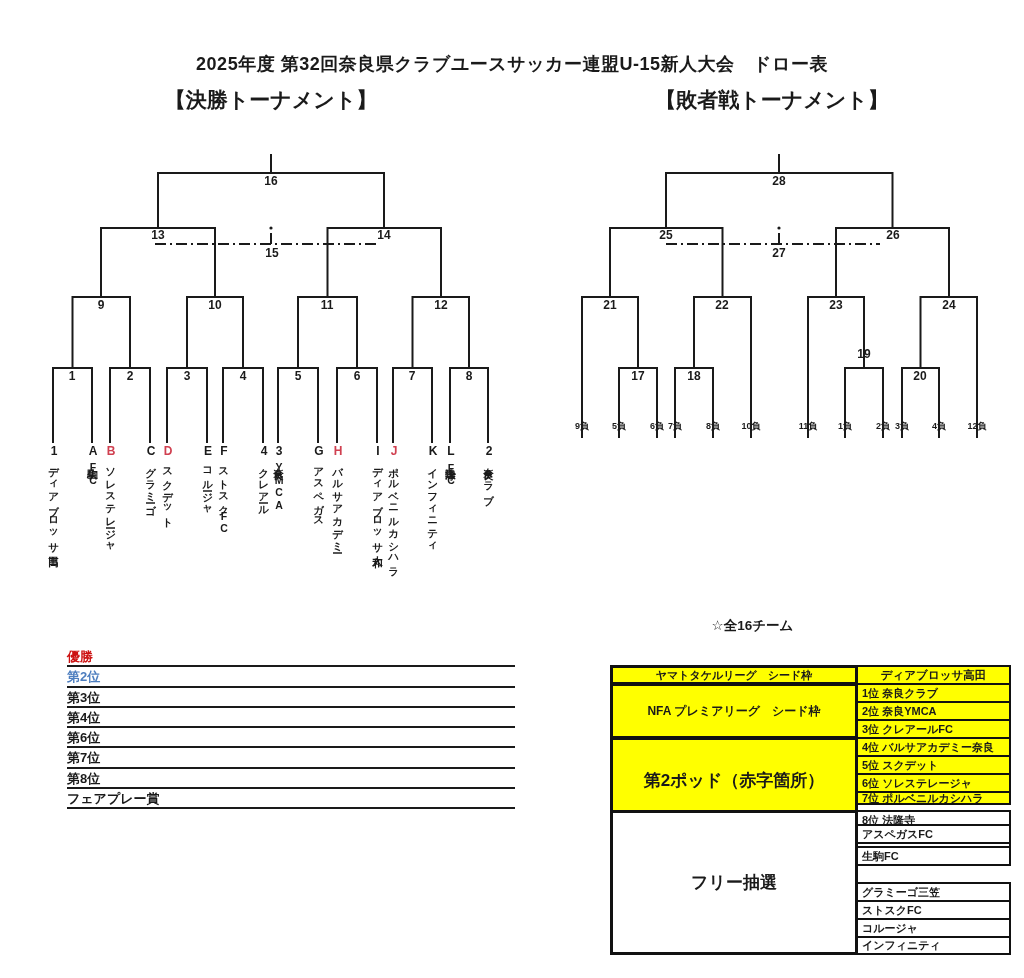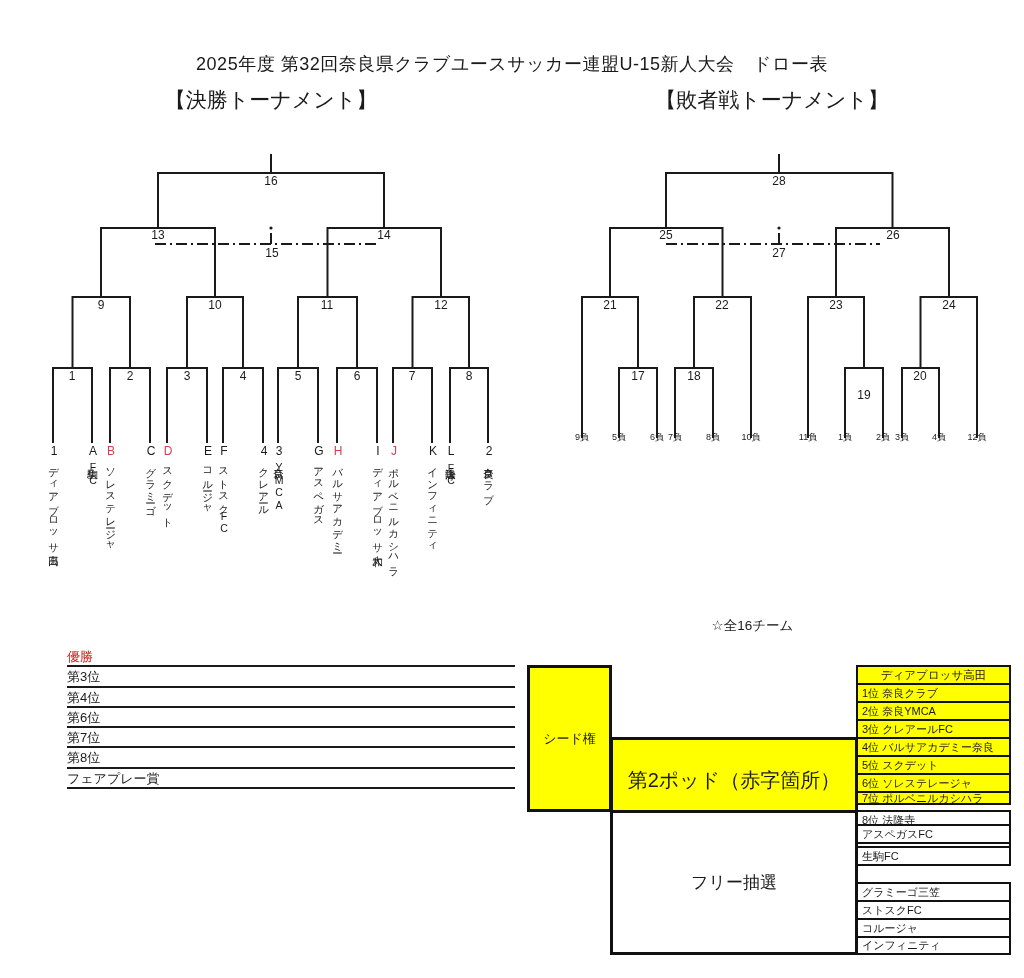--- a/index.html
+++ b/index.html
@@ -1,24 +1,24 @@
 <!DOCTYPE html>
 <html lang="ja"><head>
 <meta charset="utf-8">
 <style>
   html,body{margin:0;padding:0;background:#fff;}
   .canvas{
     position:relative;width:1024px;height:978px;background:#ffffff;overflow:hidden;
-    font-family:"Liberation Sans","DejaVu Sans",sans-serif;color:#1a1a1a;font-weight:normal;
+    font-family:"Liberation Sans","DejaVu Sans",sans-serif;color:#1a1a1a;font-weight:bold;
   }
   .title{position:absolute;top:52px;left:0;width:1024px;text-align:center;font-size:18px;letter-spacing:.5px;}
   .bheading{position:absolute;top:86px;transform:translateX(-50%);font-size:21px;white-space:nowrap;}
   svg.lines{position:absolute;left:0;top:0;}
   .mnum{position:absolute;transform:translateX(-50%);font-size:12px;line-height:13px;white-space:nowrap;}
-  .lnum{position:absolute;transform:translateX(-50%);font-size:9px;line-height:9px;white-space:nowrap;top:433px;}
+  .lnum{position:absolute;transform:translateX(-50%);font-size:9px;line-height:9px;white-space:nowrap;top:422px;}
   .leaf-team{
     position:absolute;top:444px;width:15px;
     writing-mode:vertical-rl;text-orientation:upright;
     font-size:10.5px;letter-spacing:.5px;line-height:15px;white-space:nowrap;
   }
   .leaf-team .seed{font-size:12px;letter-spacing:2px;}
   .leaf-team .tname{margin-block-start:1px;}
   .pod2{color:#d04050;}
   .red{color:#cc1111;}
   .blue{color:#4d7ebf;}
@@ -109,21 +109,21 @@
   <span class="mnum" style="left:779px;top:175px">28</span>
   <span class="mnum" style="left:666px;top:229px">25</span>
   <span class="mnum" style="left:893px;top:229px">26</span>
   <span class="mnum" style="left:779px;top:247px">27</span>
   <span class="mnum" style="left:610px;top:299px">21</span>
   <span class="mnum" style="left:722px;top:299px">22</span>
   <span class="mnum" style="left:836px;top:299px">23</span>
   <span class="mnum" style="left:949px;top:299px">24</span>
   <span class="mnum" style="left:638px;top:370px">17</span>
   <span class="mnum" style="left:694px;top:370px">18</span>
-  <span class="mnum" style="left:864px;top:389px">19</span>
+  <span class="mnum" style="left:864px;top:348px">19</span>
   <span class="mnum" style="left:920px;top:370px">20</span>
 
   <span class="lnum" style="left:582px">9負</span>
   <span class="lnum" style="left:619px">5負</span>
   <span class="lnum" style="left:657px">6負</span>
   <span class="lnum" style="left:675px">7負</span>
   <span class="lnum" style="left:713px">8負</span>
   <span class="lnum" style="left:751px">10負</span>
   <span class="lnum" style="left:808px">11負</span>
   <span class="lnum" style="left:845px">1負</span>
@@ -144,34 +144,38 @@
   <div class="leaf-team" style="left:311px"><span class="seed">G</span><span class="tname">アスペガス</span></div>
   <div class="leaf-team" style="left:330px"><span class="seed pod2">H</span><span class="tname">バルサアカデミー</span></div>
   <div class="leaf-team" style="left:370px"><span class="seed">I</span><span class="tname">ディアブロッサ大和</span></div>
   <div class="leaf-team" style="left:386px"><span class="seed pod2">J</span><span class="tname">ポルベニルカシハラ</span></div>
   <div class="leaf-team" style="left:425px"><span class="seed">K</span><span class="tname">インフィニティ</span></div>
   <div class="leaf-team" style="left:443px"><span class="seed">L</span><span class="tname">法隆寺FC</span></div>
   <div class="leaf-team" style="left:481px"><span class="seed">2</span><span class="tname">奈良クラブ</span></div>
 
   <div class="standings">
     <div class="srow"><span class="slabel red">優勝</span></div>
+    <div class="srow"><span class="slabel blue">第2位</span></div>
     <div class="srow"><span class="slabel">第3位</span></div>
     <div class="srow"><span class="slabel">第4位</span></div>
     <div class="srow"><span class="slabel">第6位</span></div>
     <div class="srow"><span class="slabel">第7位</span></div>
     <div class="srow"><span class="slabel">第8位</span></div>
     <div class="srow"><span class="slabel">フェアプレー賞</span></div>
   </div>
 
   <div class="note">☆全16チーム</div>
 
-  <div class="cell" style="left:527px;top:665px;width:85px;height:147px;font-size:13px">
-      <span>シード権</span>
-    </div>
-  <div class="cell" style="left:610px;top:737px;width:248px;height:86px;font-size:20px">
+  <div class="cell" style="left:610px;top:665px;width:248px;height:20px;font-size:11px">
+      <span>ヤマトタケルリーグ　シード枠</span>
+    </div>
+  <div class="cell" style="left:610px;top:683px;width:248px;height:56px;font-size:12px">
+      <span>NFA プレミアリーグ　シード枠</span>
+    </div>
+  <div class="cell" style="left:610px;top:737px;width:248px;height:86px;font-size:17px">
       <span>第2ポッド（赤字箇所）</span>
     </div>
   <div class="cell white" style="left:610px;top:810px;width:248px;height:145px;font-size:17px">
       <span>フリー抽選</span>
     </div>
 
   <div class="trow thead seeded" style="top:665px;height:20px">
       <span>ディアブロッサ高田</span>
     </div>
   <div class="trow seeded" style="top:683px;height:20px">

